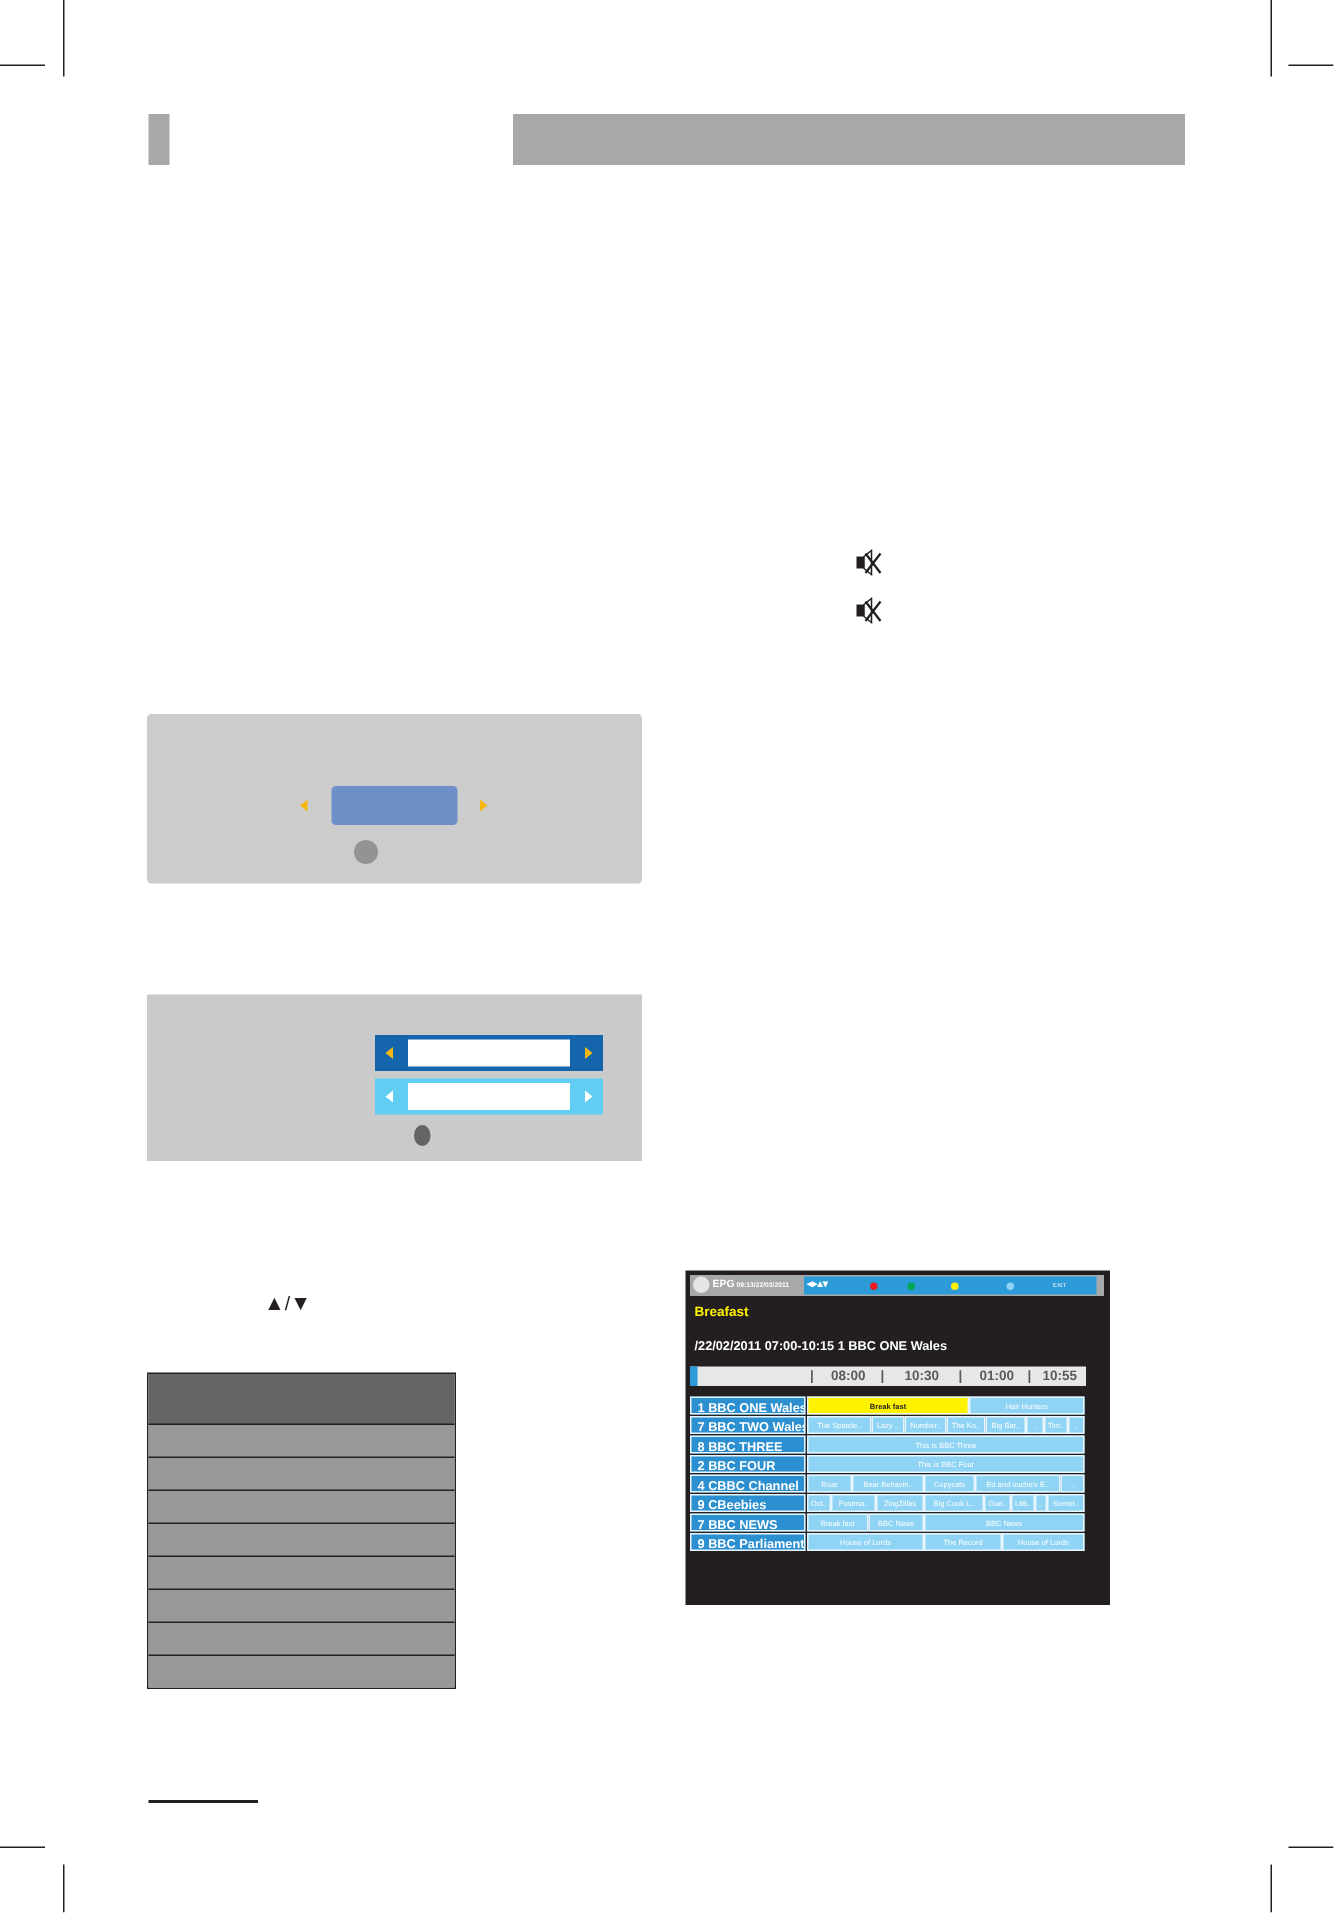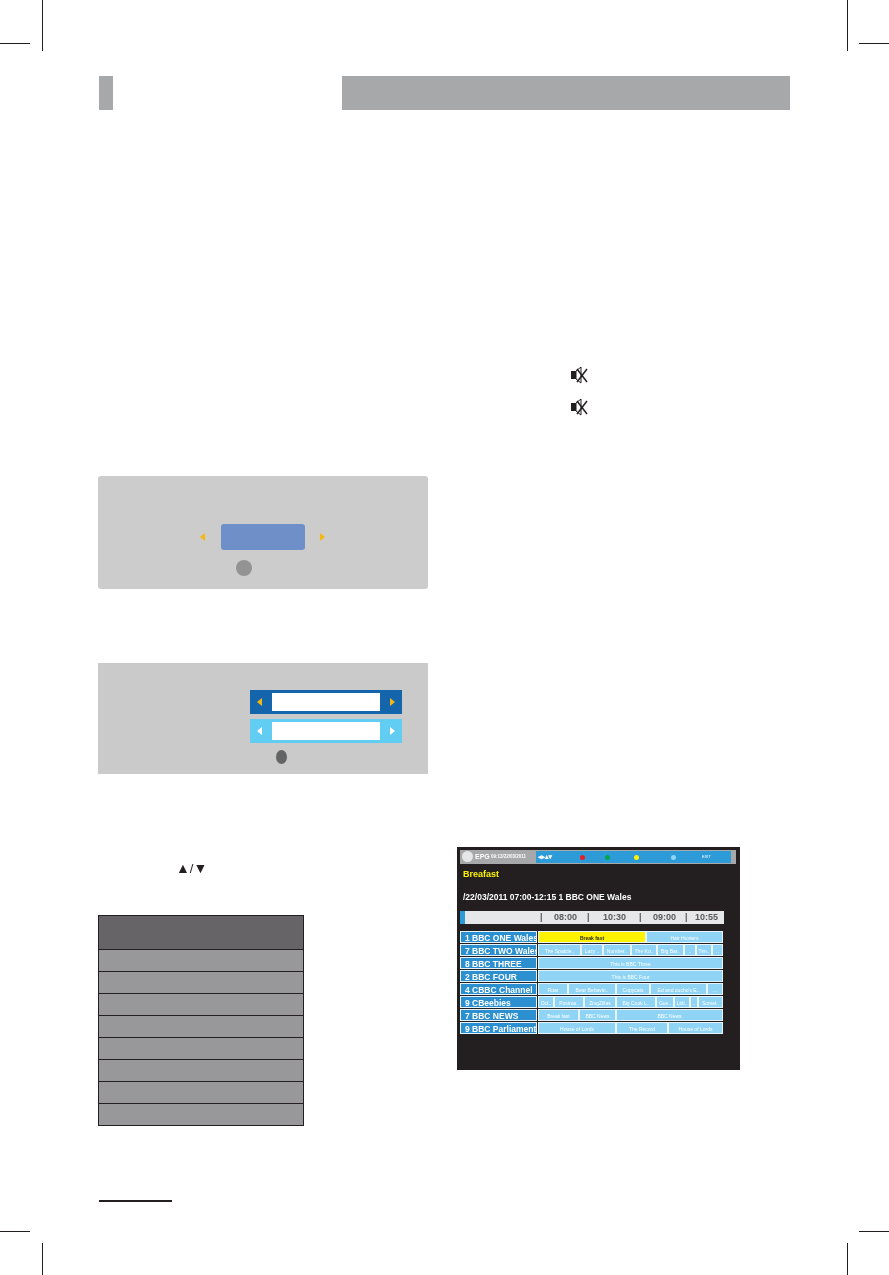--- a/index.html
+++ b/index.html
@@ -125,29 +125,29 @@
     <div class="bar">
       <span class="nav">◂▸▴▾</span>
       <span class="cdot" style="left:44px;background:#ed1c24;"></span>
       <span class="cdot" style="left:69px;background:#00a651;"></span>
       <span class="cdot" style="left:98px;background:#fff200;"></span>
       <span class="cdot" style="left:135px;background:#8fd4f4;"></span>
       <span class="exit">EXIT</span>
     </div>
   </div>
   <div class="epg-title">Breafast</div>
-  <div class="epg-info">/22/03/2011 07:00-12:15 1  BBC ONE Wales</div>
+  <div class="epg-info">/22/02/2011 07:00-10:15 1  BBC ONE Wales</div>
   <div class="tl">
     <span class="ind"></span>
     <span class="tick" style="left:80px;">|</span>
     <span class="tick" style="left:94px;">08:00</span>
     <span class="tick" style="left:127px;">|</span>
     <span class="tick" style="left:143px;">10:30</span>
     <span class="tick" style="left:179px;">|</span>
-    <span class="tick" style="left:193px;">09:00</span>
+    <span class="tick" style="left:193px;">01:00</span>
     <span class="tick" style="left:225px;">|</span>
     <span class="tick" style="left:235px;">10:55</span>
   </div>
   <div class="grid" id="epg-grid">
       <div class="grow">
         <div class="ch">1 BBC ONE Wales</div>
         <div class="pg sel" style="left: 78px; width: 108px;">Break fast</div>
         <div class="pg" style="left: 186px; width: 77px;">Hair Hunters</div>
       </div>
       <div class="grow">

